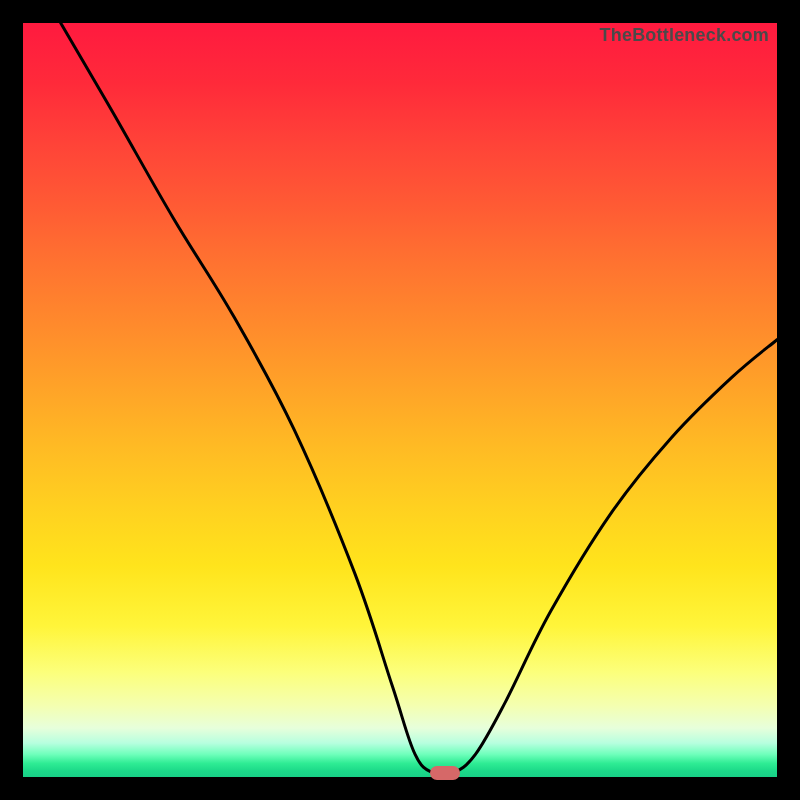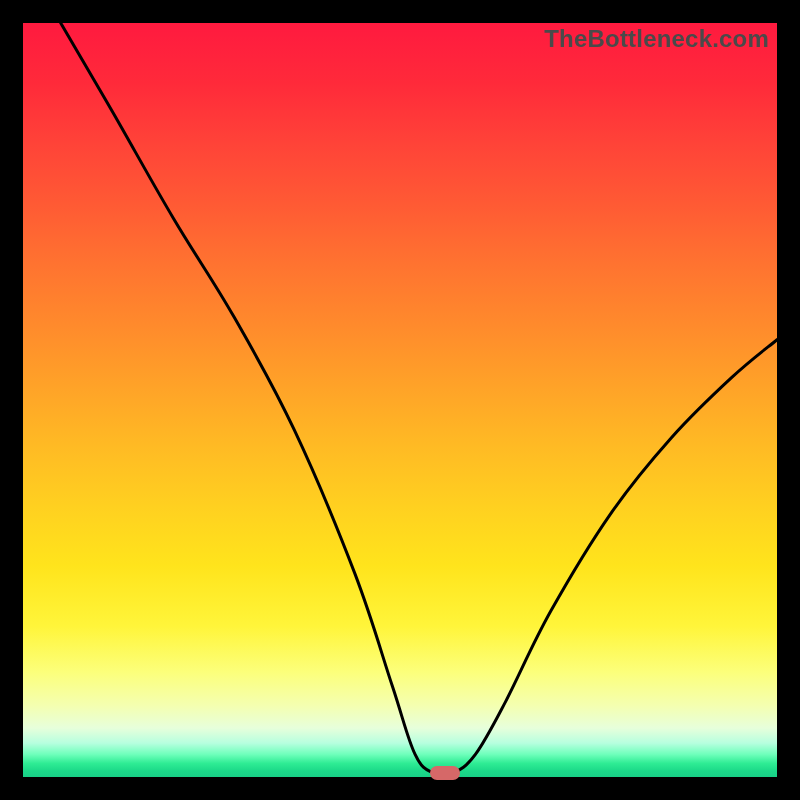--- a/index.html
+++ b/index.html
@@ -43,21 +43,21 @@
       #2eec94 98.2%,
       #1bd989 99.2%,
       #18d086 100%
     );
   }
   .watermark {
     position: absolute;
     top: 2px;
     right: 8px;
     color: #4a4a4a;
-    font-size: 24px;
+    font-size: 18px;
     font-weight: 600;
     letter-spacing: 0.2px;
     user-select: none;
   }
   svg.curve {
     position: absolute;
     left: 0;
     top: 0;
     width: 754px;
     height: 754px;

